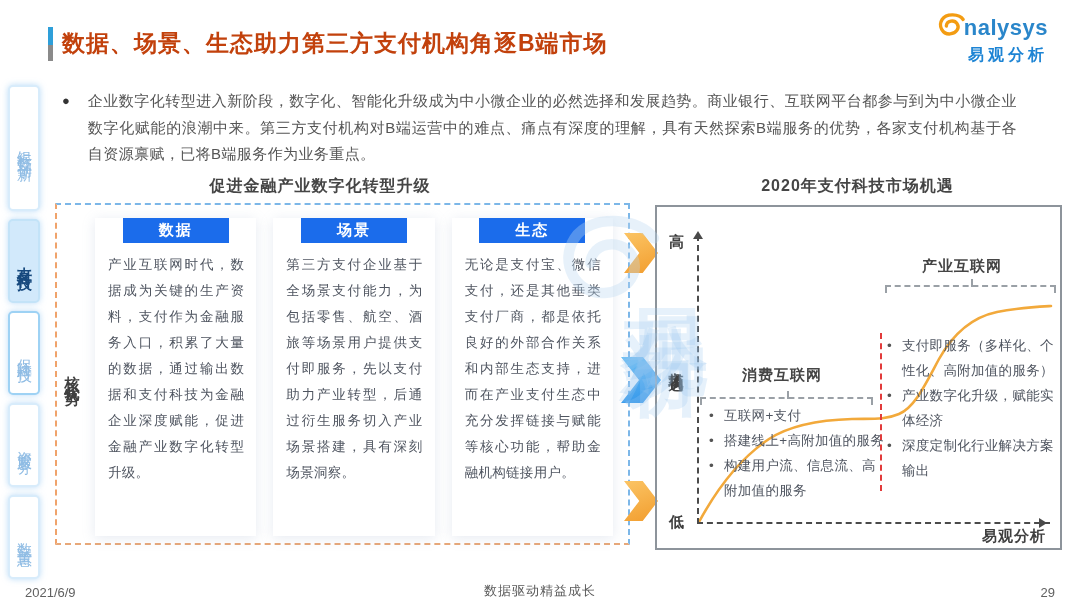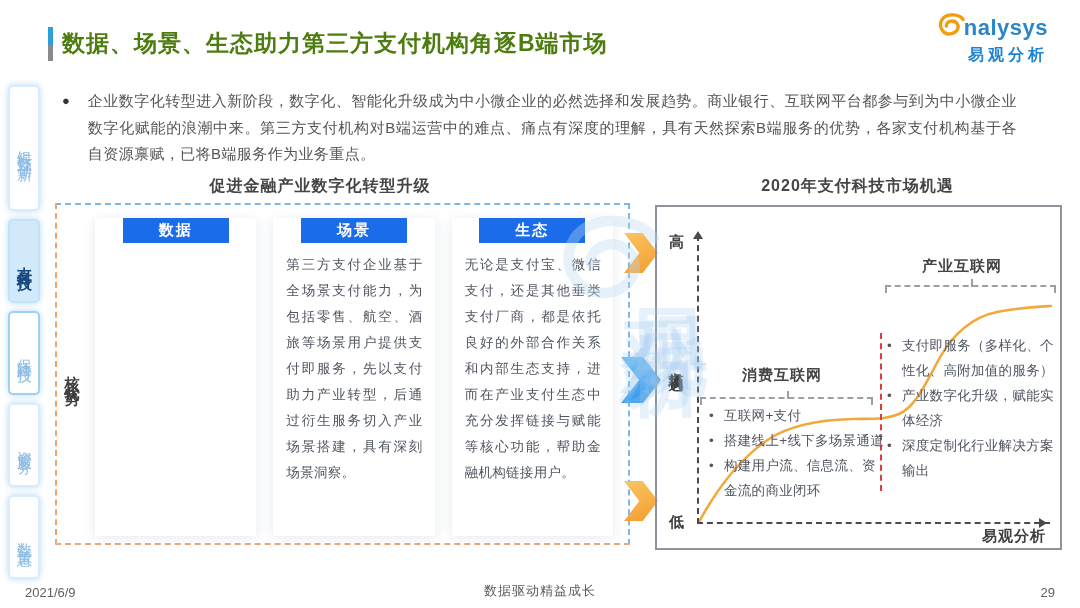--- a/index.html
+++ b/index.html
@@ -3,21 +3,21 @@
 <meta charset="utf-8">
 <style>
   * { margin:0; padding:0; box-sizing:border-box; }
   body { background:#e8e8e8; font-family:"Liberation Sans","DejaVu Sans",sans-serif; }
   .page { position:relative; width:1080px; height:608px; background:#ffffff; overflow:hidden; }
 
   
   .title-bar { position:absolute; left:48px; top:27px; width:5px; height:34px;
     background:linear-gradient(to bottom,#2e9fd9 0 52%,#8a8a8a 52% 100%); }
   .page-title { position:absolute; left:62px; top:28px; font-size:23px; font-weight:700;
-    color:#4d7c0f; letter-spacing:1px; }
+    color:#c2410c; letter-spacing:1px; }
   .logo { position:absolute; right:32px; top:12px; display:flex; flex-direction:column; align-items:flex-end; }
   .logo-row { display:flex; align-items:center; }
   .logo-brand { font-size:22px; font-weight:700; color:#2a86ca; letter-spacing:.5px; margin-left:-3px; }
   .logo-cn { font-size:16px; font-weight:700; color:#1d84d4; letter-spacing:4px; margin-top:1px; }
 
   
   .sidebar { position:absolute; left:8px; top:85px; width:32px; display:flex; flex-direction:column; gap:8px; }
   .side-tab { width:32px; display:flex; align-items:center; justify-content:center;
     writing-mode:vertical-rl; text-orientation:upright; font-size:15px; letter-spacing:3px;
     color:#8fbce4; background:#ffffff; border:2px solid #d8ecfb; border-radius:5px;
@@ -140,20 +140,21 @@
   </div>
 
   <div class="sec-title left">促进金融产业数字化转型升级</div>
   <div class="sec-title right">2020年支付科技市场机遇</div>
 
   <div class="left-panel">
     <div class="core-label">核心优势</div>
     <div class="cols">
       <div class="col">
         <div class="col-tag">数据</div>
+        <div class="col-body">产业互联网时代，数据成为关键的生产资料，支付作为金融服务入口，积累了大量的数据，通过输出数据和支付科技为金融企业深度赋能，促进金融产业数字化转型升级。</div>
       </div>
       <div class="col">
         <div class="col-tag">场景</div>
         <div class="col-body">第三方支付企业基于全场景支付能力，为包括零售、航空、酒旅等场景用户提供支付即服务，先以支付助力产业转型，后通过衍生服务切入产业场景搭建，具有深刻场景洞察。</div>
       </div>
       <div class="col">
         <div class="col-tag">生态</div>
         <div class="col-body">无论是支付宝、微信支付，还是其他垂类支付厂商，都是依托良好的外部合作关系和内部生态支持，进而在产业支付生态中充分发挥链接与赋能等核心功能，帮助金融机构链接用户。</div>
       </div>
     </div>
@@ -175,22 +176,22 @@
     <div class="ylab">市场机遇</div>
     <div class="xlab">易观分析</div>
     <div class="redline"></div>
 
     <div class="region-label consumer">消费互联网</div>
     <div class="bracket consumer">
         <span class="stem"></span>
       </div>
     <ul class="chart-list consumer">
       <li>互联网+支付</li>
-      <li>搭建线上+线下多场景通道</li>
-      <li>构建用户流、信息流、资金流的商业闭环</li>
+      <li>搭建线上+高附加值的服务</li>
+      <li>构建用户流、信息流、高附加值的服务</li>
     </ul>
 
     <div class="region-label industry">产业互联网</div>
     <div class="bracket industry">
         <span class="stem"></span>
       </div>
     <ul class="chart-list industry">
       <li>支付即服务（多样化、个性化、高附加值的服务）</li>
       <li>产业数字化升级，赋能实体经济</li>
       <li>深度定制化行业解决方案输出</li>

